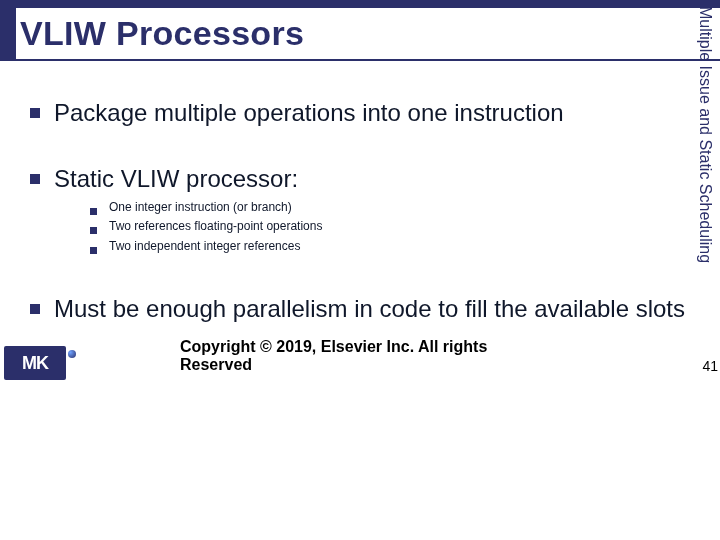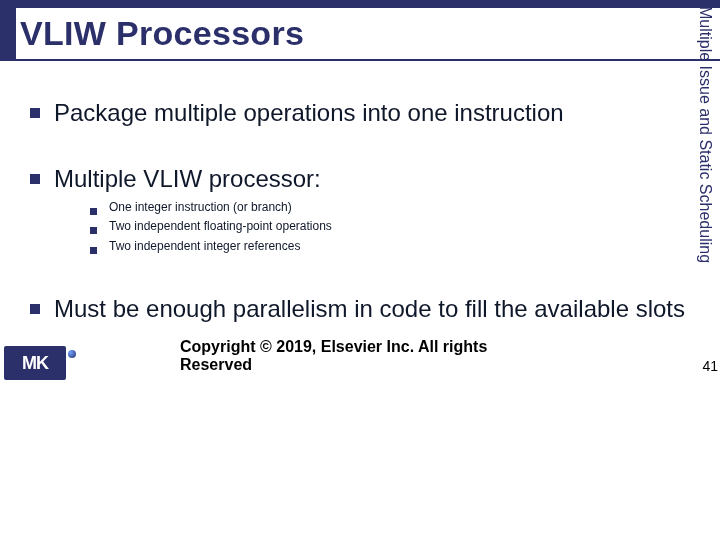--- a/index.html
+++ b/index.html
@@ -49,30 +49,30 @@
 
     <div class="lvl1">
       <div class="sq"></div>
       <div class="txt">Package multiple operations into one instruction</div>
     </div>
 
     <div style="height:18px"></div>
 
     <div class="lvl1">
       <div class="sq"></div>
-      <div class="txt">Multiple VLIW processor:</div>
+      <div class="txt">Static VLIW processor:</div>
     </div>
     <div class="lvl2-group">
       <div class="lvl2">
         <div class="sq"></div>
         <div class="txt">One integer instruction (or branch)</div>
       </div>
       <div class="lvl2">
         <div class="sq"></div>
-        <div class="txt">Two independent floating-point operations</div>
+        <div class="txt">Two references floating-point operations</div>
       </div>
       <div class="lvl2">
         <div class="sq"></div>
         <div class="txt">Two independent integer references</div>
       </div>
     </div>
 
     <div style="height:18px"></div>
 
     <div class="lvl1">

